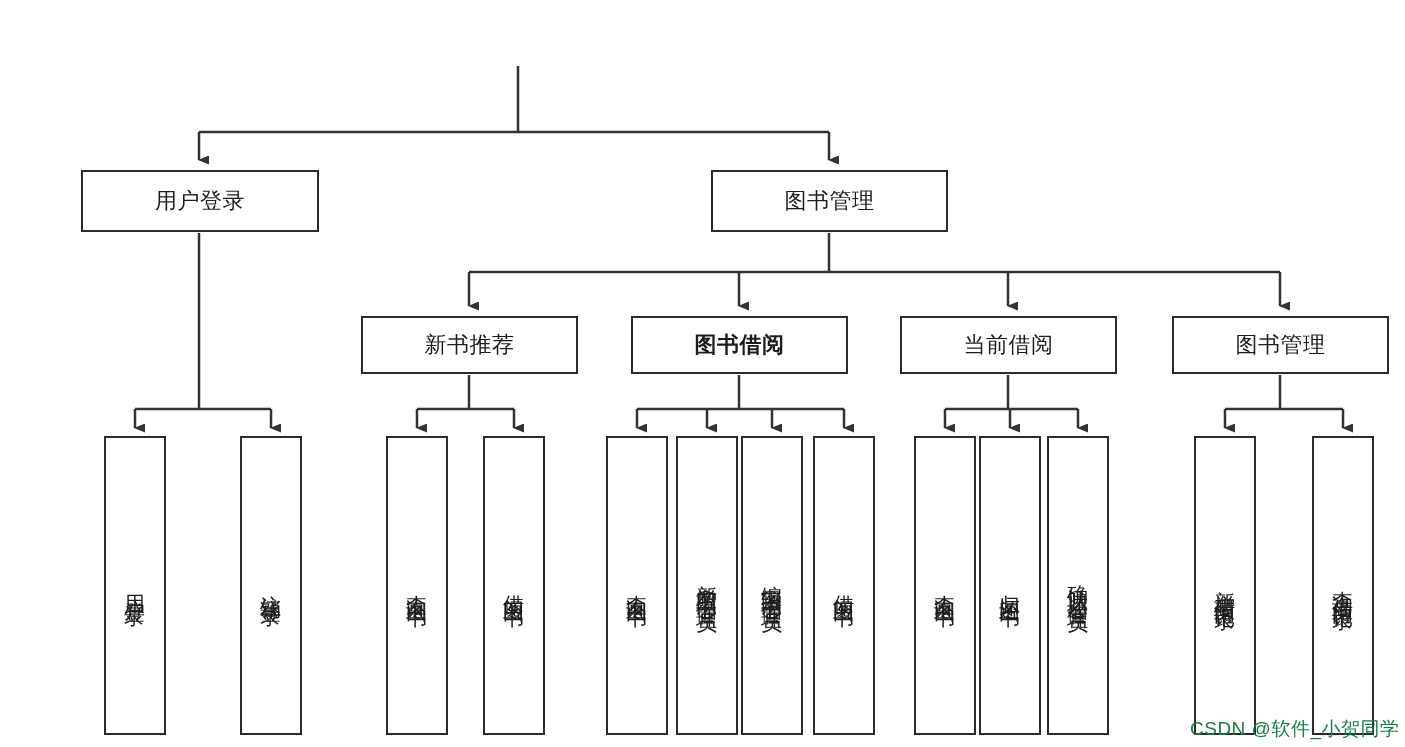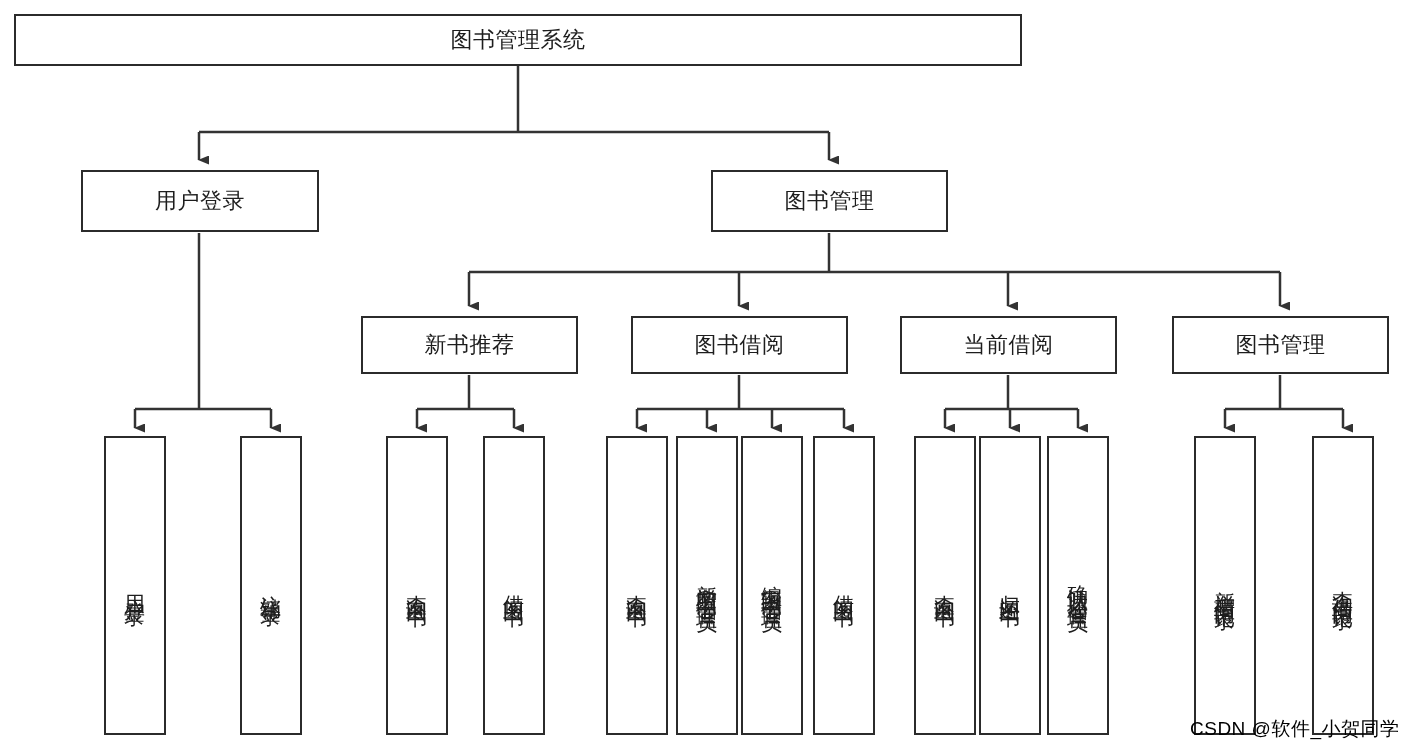--- a/index.html
+++ b/index.html
@@ -48,21 +48,21 @@
     color: #1d1d1d;
     writing-mode: vertical-rl;
     text-orientation: upright;
     letter-spacing: 4px;
     line-height: 1;
     white-space: nowrap;
   }
   .watermark {
     position: absolute;
     font-size: 19px;
-    color: #000000;
+    color: #15803d;
     white-space: nowrap;
     letter-spacing: 0.5px;
     pointer-events: none;
   }
 </style>
 </head>
 <body>
 
 <div id="diagram-root">
 
@@ -124,37 +124,34 @@
     </g>
 
     <g stroke="#333333" stroke-width="2.5" fill="none">
       <path d="M1280,375 L1280,409"></path>
       <path d="M1225,409 L1343,409"></path>
       <path d="M1225,409 L1225,428" marker-end="url(#arrowhead)"></path>
       <path d="M1343,409 L1343,428" marker-end="url(#arrowhead)"></path>
     </g>
   </svg>
 
-  <div class="node-box" style="left:14px; top:14px; width:1008px; height:52px;">
-    <span class="node-label-h">图书管理系统</span>
-  </div>
 
   <div class="node-box" style="left:81px; top:170px; width:238px; height:62px;">
     <span class="node-label-h">用户登录</span>
   </div>
 
   <div class="node-box" style="left:361px; top:316px; width:217px; height:58px;">
     <span class="node-label-h">新书推荐</span>
   </div>
 
   <div class="node-box" style="left:711px; top:170px; width:237px; height:62px;">
     <span class="node-label-h">图书管理</span>
   </div>
 
-  <div class="node-box" style="left:631px; top:316px; width:217px; height:58px;">
+  <div class="node-box" style="left:631px; top:316px; width:217px; height:58px;font-weight:bold;">
     <span class="node-label-h">图书借阅</span>
   </div>
 
   <div class="node-box" style="left:900px; top:316px; width:217px; height:58px;text-align:center;">
     <span class="node-label-h">当前借阅</span>
   </div>
 
   <div class="node-box" style="left:1172px; top:316px; width:217px; height:58px;">
     <span class="node-label-h">图书管理</span>
   </div>

